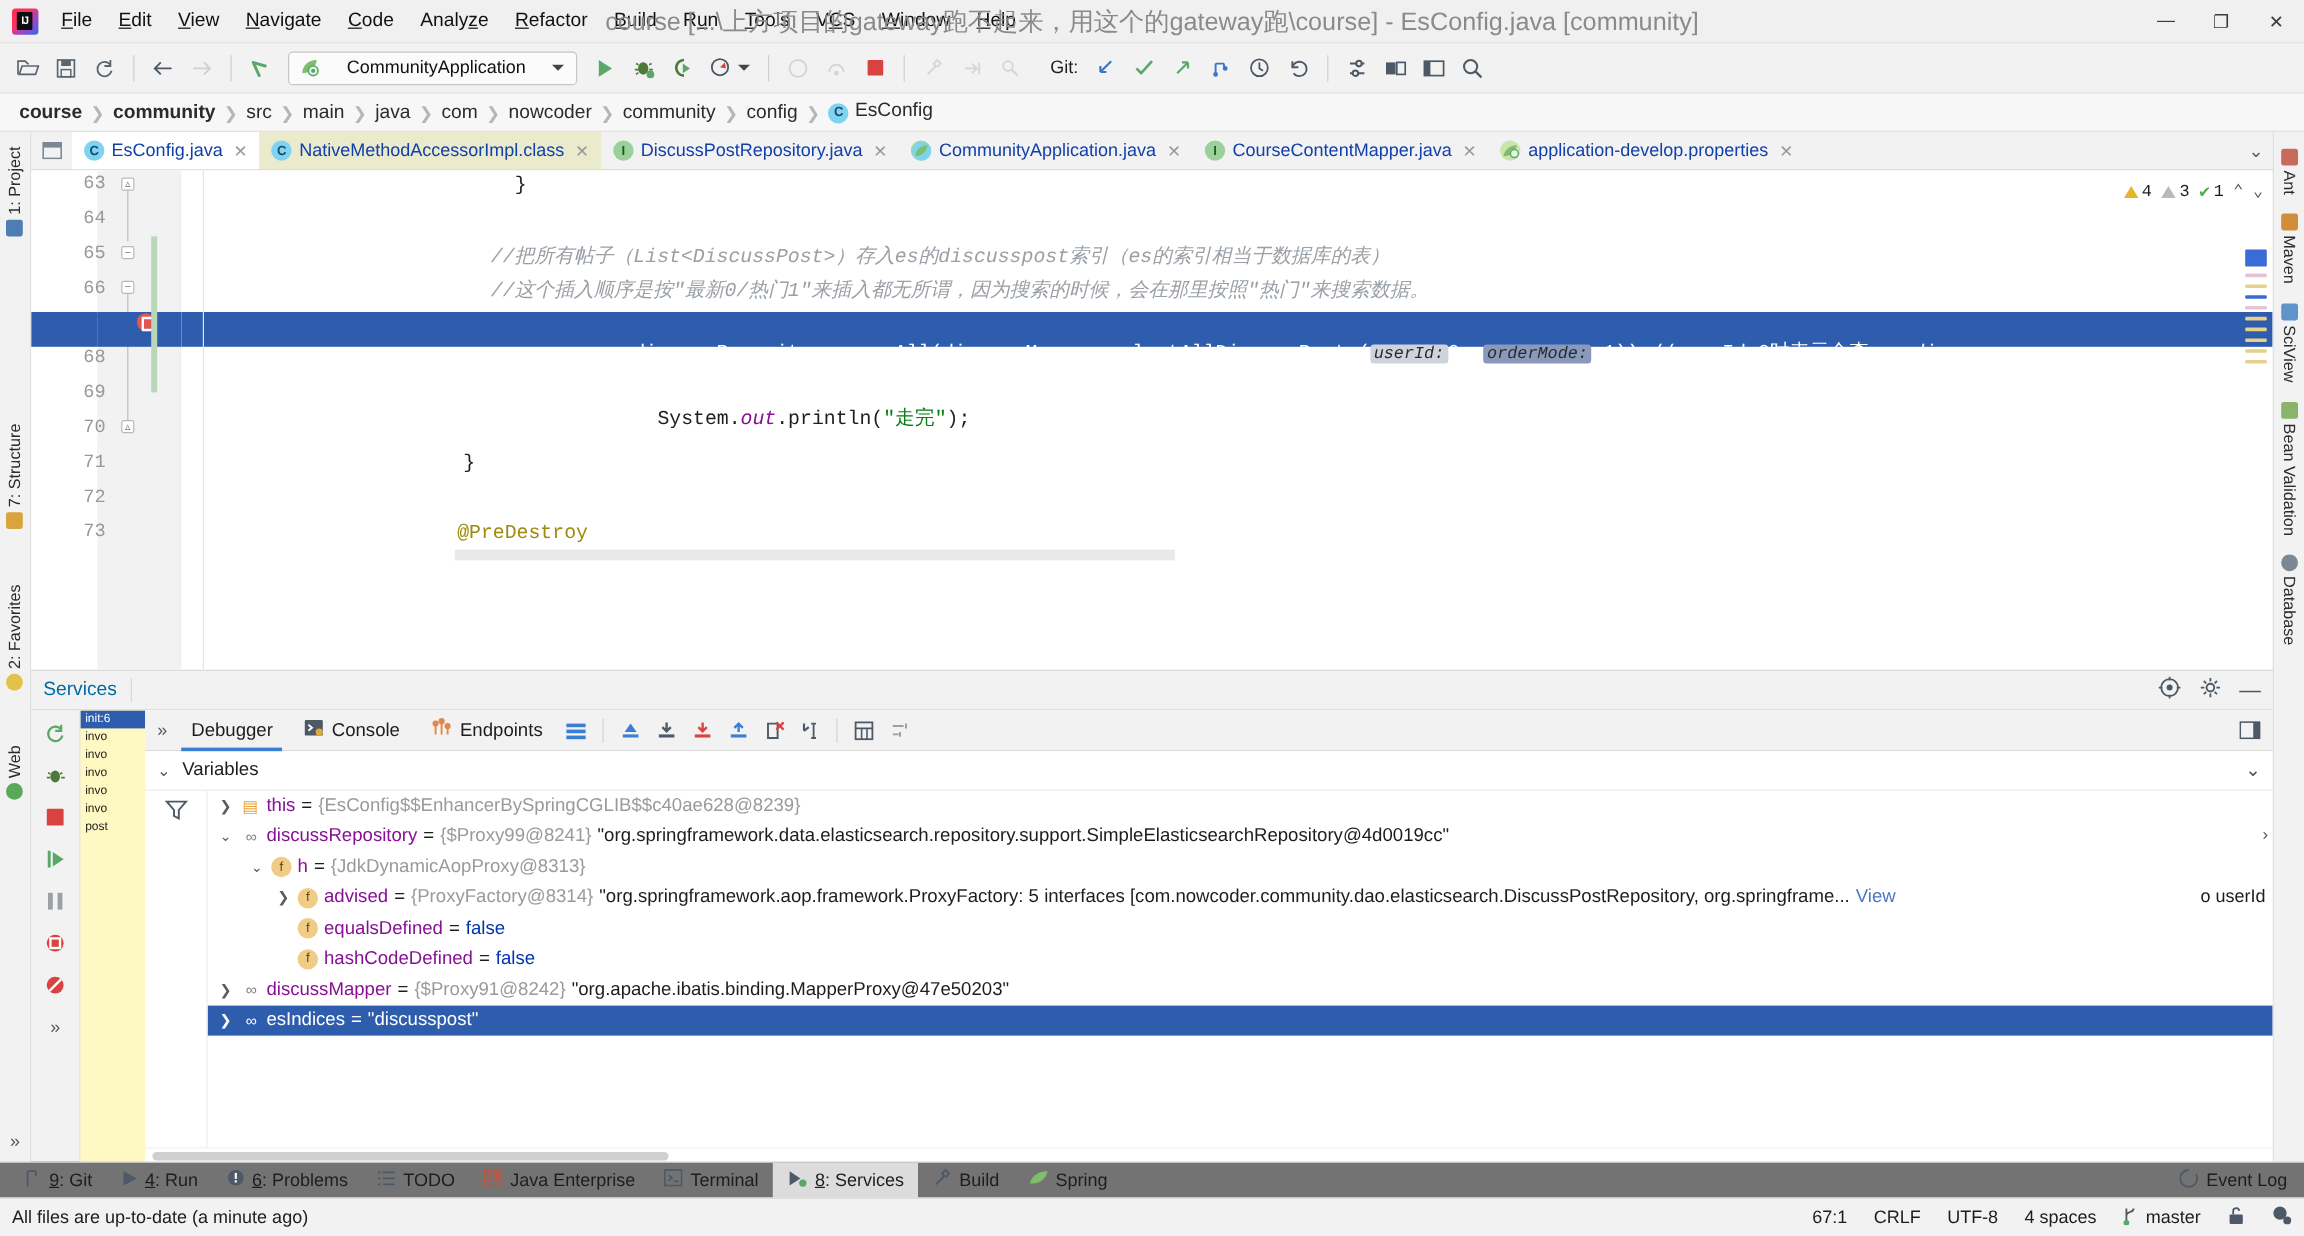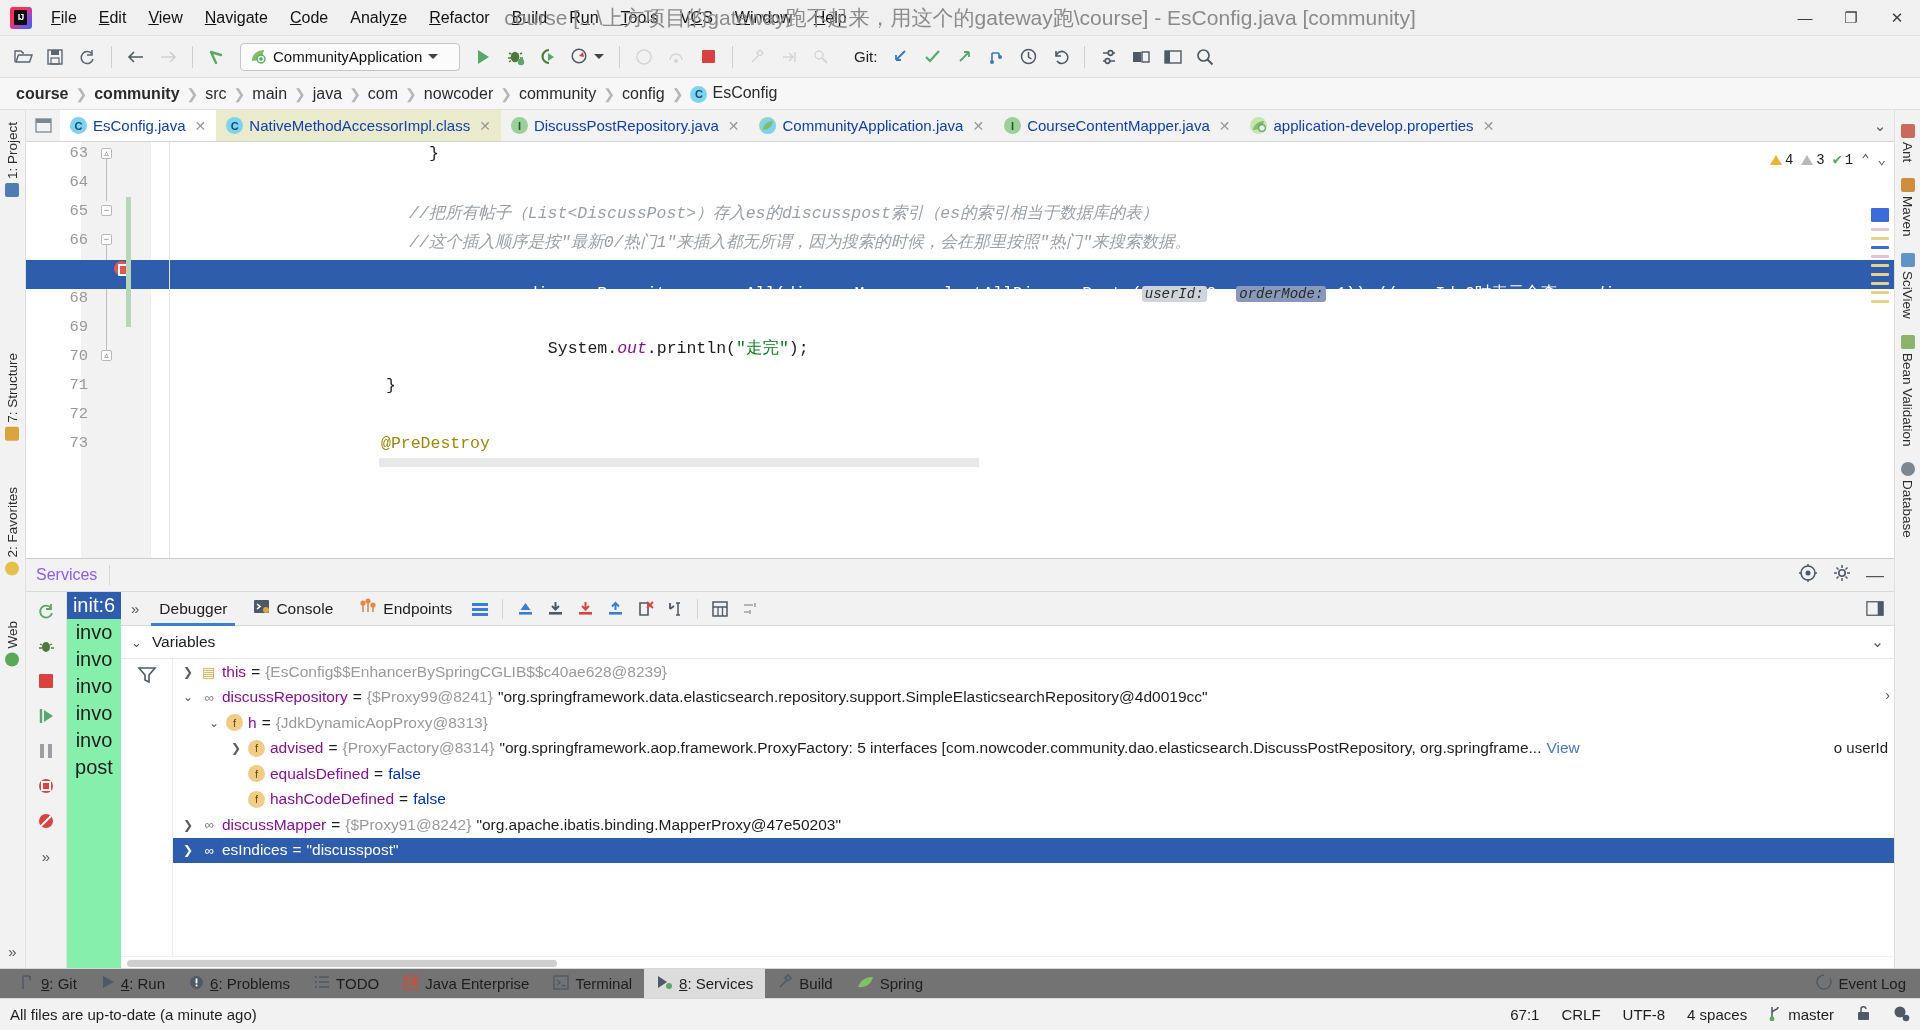--- a/index.html
+++ b/index.html
@@ -37,21 +37,21 @@
 
   
   .toolbar {
     height:42px; background:#f2f2f2; display:flex; align-items:center; padding:0 8px; gap:2px;
     border-bottom:1px solid #e0e0e0; flex:0 0 42px;
   }
   .tb { width:30px; height:28px; display:flex; align-items:center; justify-content:center; border-radius:3px; }
   .tb.dis { opacity:.35; }
   .tsep { width:1px; height:22px; background:#cfcfcf; margin:0 7px; }
   .runconfig {
-    display:flex; align-items:center; gap:6px; height:28px; padding:0 10px 0 7px;
+    display:flex; align-items:center; gap:22px; height:28px; padding:0 10px 0 7px;
     border:1px solid #c6c6c6; border-radius:4px; background:#fbfbfb; margin:0 6px; min-width:220px;
   }
   .runconfig .rc-text { font-size:15px; color:#111; }
   .caret { width:0;height:0;border-left:5px solid transparent;border-right:5px solid transparent;border-top:5px solid #444; }
   .git-label { font-size:15px; color:#1d1d1d; margin:0 6px 0 16px; }
 
   
   .crumbs { height:32px; background:#f7f7f7; display:flex; align-items:center; padding-left:10px;
      border-bottom:1px solid #e0e0e0; flex:0 0 32px; font-size:16px; }
   .crumb { padding:0 6px; color:#2b2b2b; white-space:nowrap; }
@@ -123,29 +123,29 @@
   .chk { color:#4caf50; font-size:15px; }
   .mini { position:absolute; right:0; top:140px; width:24px; }
   .mini i { display:block; height:3px; margin:6px 3px; background:#e3c3d8; border-radius:1px;}
   .mini i.b { background:#3b6bd6; }
   .mini i.y { background:#e7d08a; }
 
   
   .services { flex:0 0 410px; display:flex; flex-direction:column; background:#f2f2f2; border-top:1px solid #ccc;}
   .svc-head { height:33px; display:flex; align-items:center; padding:0 10px; font-size:16px;
      border-bottom:1px solid #d9d9d9; background:#f2f2f2;}
-  .svc-head .t { color:#8b5cf6; }
+  .svc-head .t { color:#0369a1; }
   .svc-head .sep { width:1px;height:20px;background:#d8d8d8;margin:0 12px;}
   .svc-head .acts { margin-left:auto; display:flex; align-items:center; gap:14px; color:#555; }
   .svc-body { flex:1 1 auto; display:flex; min-height:0; }
 
   .svc-left { width:95px; flex:0 0 95px; background:#f2f2f2; display:flex; }
   .svc-icons { width:40px; flex:0 0 40px; display:flex; flex-direction:column; align-items:center; padding-top:8px; gap:13px;}
   .sic { width:22px;height:22px; display:flex;align-items:center;justify-content:center;}
-  .svc-tree { flex:1 1 auto; background:#86efac; font-size:20px; overflow:hidden; position:relative;border-left:1px solid #e3e3e3;text-align:center;}
+  .svc-tree { flex:1 1 auto; background:#fef9c3; font-size:10px; overflow:hidden; position:relative;border-left:1px solid #e3e3e3;}
   .svc-tree .r { padding:2px 4px; white-space:nowrap; color:#1d1d1d; }
   .svc-tree .r.sel { background:#2f5dad; color:#fff; }
 
   .svc-main { flex:1 1 auto; display:flex; flex-direction:column; min-width:0; background:#fff; }
   .dbg-tabs { height:34px; display:flex; align-items:center; background:#f2f2f2; border-bottom:1px solid #d9d9d9;
      padding-left:4px; gap:2px; }
   .dbg-tab { padding:0 12px; height:34px; display:flex; align-items:center; gap:6px; font-size:15.5px; position:relative;}
   .dbg-tab.active:after { content:""; position:absolute; left:4px; right:4px; bottom:0; height:3px; background:#3b7fd4;}
   .dbg-sep { width:1px; height:20px; background:#d5d5d5; margin:0 6px; }
   .dbtn { width:28px; height:26px; display:flex; align-items:center; justify-content:center; border-radius:3px;}

